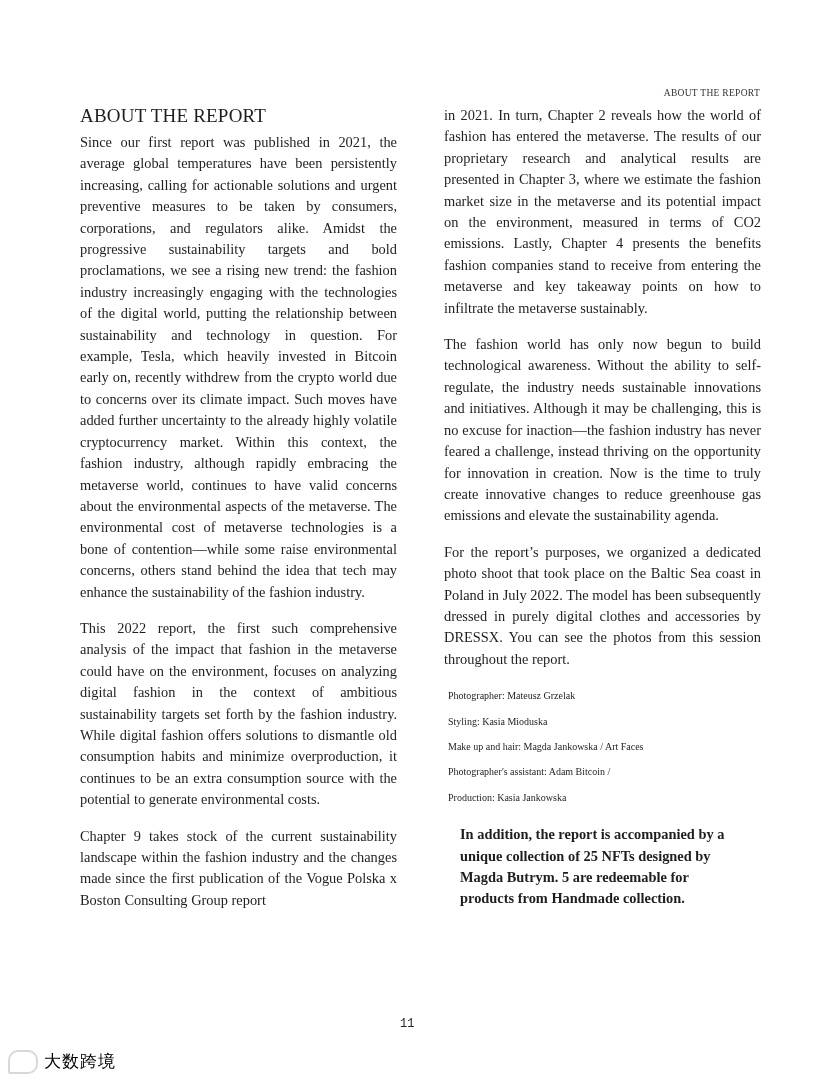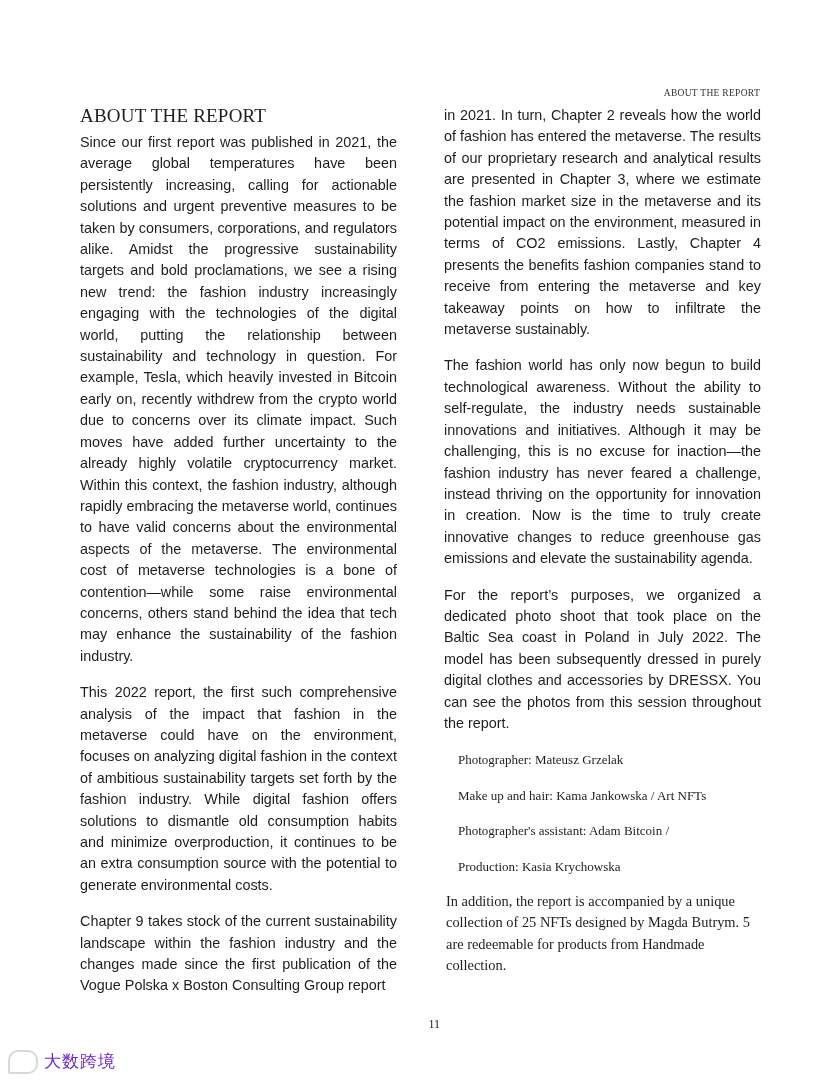--- a/index.html
+++ b/index.html
@@ -4,51 +4,52 @@
 <style>
   html, body { margin:0; padding:0; background:#ffffff; }
   body { width:840px; height:1080px; position:relative; overflow:hidden;
          font-family:"DejaVu Serif","Liberation Serif",serif; color:#1e1e1e; }
   .running-head { position:absolute; top:88px; left:600px; width:160px; text-align:right;
          font-family:"Liberation Serif",serif; font-size:9.5px; letter-spacing:0.3px; color:#333; }
   .col { position:absolute; top:104px; width:317px; }
   .col.left { left:80px; }
   .col.right { left:444px; top:105px; }
   .title { font-family:"Liberation Serif",serif; font-size:19px; letter-spacing:0.2px; margin:0 0 4px 0; line-height:24px; font-weight:normal; }
-  .para { font-family:Liberation Sans, sans-serif; font-size:14.4px; line-height:21.4px; text-align:justify; margin:0 0 15px 0; }
+  .para { font-family:Liberation Serif, serif; font-size:14.4px; line-height:21.4px; text-align:justify; margin:0 0 15px 0; }
   .para.last-tight { }
-  .credit { font-family:"Liberation Serif",serif; font-size:13px; line-height:21.4px; margin:14px; }
-  .nft { font-family:"Liberation Serif",serif; font-size:14.4px; line-height:21.4px; margin:2px; }
-  .page-number { position:absolute; top:1017px; left:400px; width:40px; text-align:right;
-         font-family:Liberation Serif, serif; font-size:12px; color:#222; }
+  .credit { font-family:"Liberation Serif",serif; font-size:10px; line-height:21.4px; margin:4px; }
+  .nft { font-family:"Liberation Serif",serif; font-size:14.4px; line-height:21.4px; margin:16px;font-weight:bold; }
+  .page-number { position:absolute; top:1017px; left:400px; width:40px; text-align:left;
+         font-family:Liberation Mono, monospace; font-size:12px; color:#222; }
   .watermark { position:absolute; top:1050px; left:8px; font-family:"DejaVu Sans",sans-serif;
-         font-size:17px; color:#6d28d9; letter-spacing:1px; }
+         font-size:17px; color:#000000; letter-spacing:1px; }
   .watermark .logo { display:inline-block; width:26px; height:20px; border:2px solid #d8d8d8; border-radius:10px 10px 10px 2px; vertical-align:middle; margin-right:6px; }
 </style>
 </head>
 <body>
 
 <div class="running-head">ABOUT THE REPORT</div>
 
 <div class="col left">
   <h1 class="title">ABOUT THE REPORT</h1>
   <p class="para">Since our first report was published in 2021, the average global temperatures have been persistently increasing, calling for actionable solutions and urgent preventive measures to be taken by consumers, corporations, and regulators alike. Amidst the progressive sustainability targets and bold proclamations, we see a rising new trend: the fashion industry increasingly engaging with the technologies of the digital world, putting the relationship between sustainability and technology in question. For example, Tesla, which heavily invested in Bitcoin early on, recently withdrew from the crypto world due to concerns over its climate impact. Such moves have added further uncertainty to the already highly volatile cryptocurrency market. Within this context, the fashion industry, although rapidly embracing the metaverse world, continues to have valid concerns about the environmental aspects of the metaverse. The environmental cost of metaverse technologies is a bone of contention—while some raise environmental concerns, others stand behind the idea that tech may enhance the sustainability of the fashion industry.</p>
   <p class="para">This 2022 report, the first such comprehensive analysis of the impact that fashion in the metaverse could have on the environment, focuses on analyzing digital fashion in the context of ambitious sustainability targets set forth by the fashion industry. While digital fashion offers solutions to dismantle old consumption habits and minimize overproduction, it continues to be an extra consumption source with the potential to generate environmental costs.</p>
   <p class="para">Chapter 9 takes stock of the current sustainability landscape within the fashion industry and the changes made since the first publication of the Vogue Polska x Boston Consulting Group report</p>
 </div>
 
 <div class="col right">
   <p class="para">in 2021. In turn, Chapter 2 reveals how the world of fashion has entered the metaverse. The results of our proprietary research and analytical results are presented in Chapter 3, where we estimate the fashion market size in the metaverse and its potential impact on the environment, measured in terms of CO2 emissions. Lastly, Chapter 4 presents the benefits fashion companies stand to receive from entering the metaverse and key takeaway points on how to infiltrate the metaverse sustainably.</p>
   <p class="para">The fashion world has only now begun to build technological awareness. Without the ability to self-regulate, the industry needs sustainable innovations and initiatives. Although it may be challenging, this is no excuse for inaction—the fashion industry has never feared a challenge, instead thriving on the opportunity for innovation in creation. Now is the time to truly create innovative changes to reduce greenhouse gas emissions and elevate the sustainability agenda.</p>
   <p class="para last-tight">For the report’s purposes, we organized a dedicated photo shoot that took place on the Baltic Sea coast in Poland in July 2022. The model has been subsequently dressed in purely digital clothes and accessories by DRESSX. You can see the photos from this session throughout the report.</p>
   <div>
     <p class="credit">Photographer: Mateusz Grzelak</p>
-    <p class="credit">Make up and hair: Kama Jankowska / Art NFTs</p>
+    <p class="credit">Styling: Kasia Mioduska</p>
+    <p class="credit">Make up and hair: Magda Jankowska / Art Faces</p>
     <p class="credit">Photographer's assistant: Adam Bitcoin /</p>
-    <p class="credit">Production: Kasia Krychowska</p>
+    <p class="credit">Production: Kasia Jankowska</p>
   </div>
   <p class="nft">In addition, the report is accompanied by a unique collection of 25 NFTs designed by Magda Butrym. 5 are redeemable for products from Handmade collection.</p>
 </div>
 
 <div class="page-number">11</div>
 
 <div class="watermark">
   <span class="logo"></span><span>大数跨境</span>
 </div>
 

